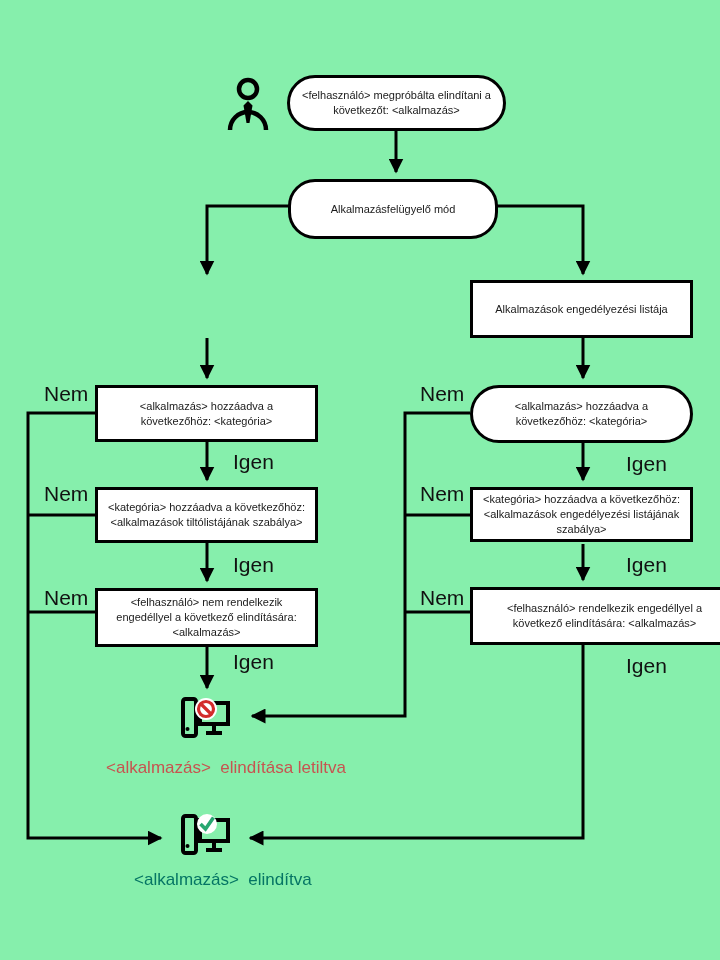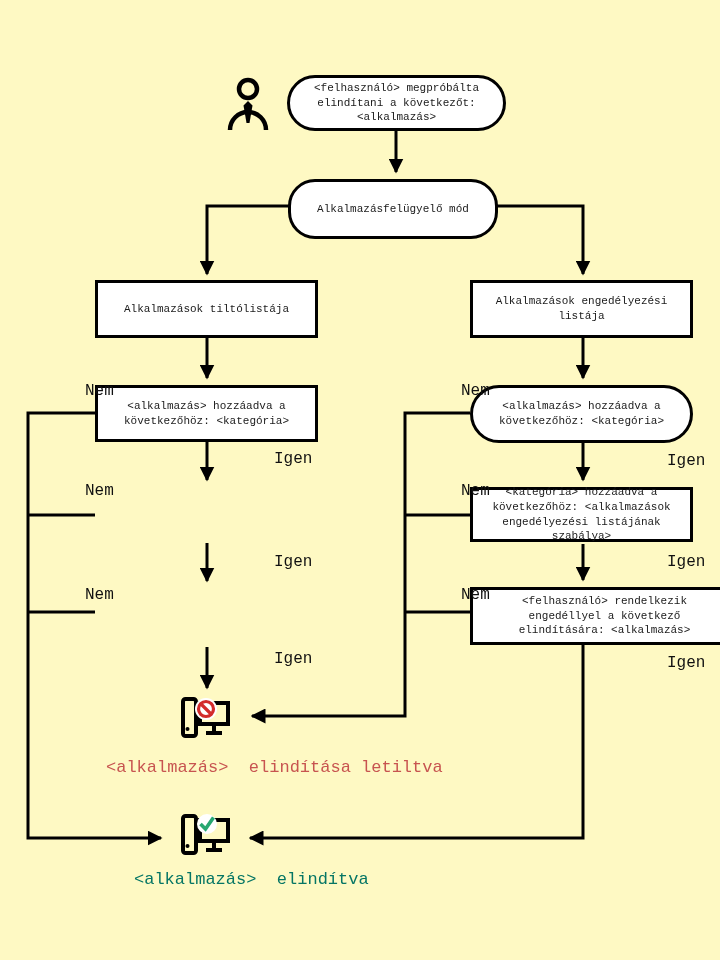--- a/index.html
+++ b/index.html
@@ -1,23 +1,23 @@
 <!DOCTYPE html>
 <html><head>
 <meta charset="utf-8">
 <style>
   html,body{margin:0;padding:0;background:#fff;}
-  #canvas{position:relative;width:720px;height:960px;background:#fef9c3;overflow:hidden;
-          font-family:Liberation Mono, monospace;color:#1a1a1a;}
+  #canvas{position:relative;width:720px;height:960px;background:#86efac;overflow:hidden;
+          font-family:Liberation Sans, sans-serif;color:#1a1a1a;}
   .lines{position:absolute;left:0;top:0;width:720px;height:960px;}
   .node{position:absolute;box-sizing:border-box;border:3px solid #000;background:#fff;
         display:flex;align-items:center;justify-content:center;text-align:center;
         font-size:11px;line-height:1.35;padding:2px 10px;}
   .stadium{border-radius:29px;}
-  .edge-label{position:absolute;font-size:16px;color:#111;margin-left:41px;}
+  .edge-label{position:absolute;font-size:21px;color:#111;}
   .caption{position:absolute;font-size:17px;white-space:pre-wrap;}
   .caption.blocked{color:#c75450;}
   .caption.started{color:#057564;}
   .iconbox{position:absolute;}
 </style>
 </head>
 <body>
 
 <div id="canvas">
 
@@ -57,33 +57,36 @@
   </div>
 
   <div class="node stadium" style="left:287px;top:75px;width:219px;height:56px;">
     <span>&lt;felhasználó&gt; megpróbálta elindítani a következőt: &lt;alkalmazás&gt;</span>
   </div>
 
   <div class="node stadium" style="left:288px;top:179px;width:210px;height:60px;border-radius:27px;">
     <span>Alkalmazásfelügyelő mód</span>
   </div>
 
-  <div class="node" style="left:95px;top:280px;width:223px;height:58px;">
-    <span>Alkalmazások tiltólistája</span>
-  </div>
 
   <div class="node" style="left:470px;top:280px;width:223px;height:58px;">
     <span>Alkalmazások engedélyezési listája</span>
   </div>
 
   <div class="node" style="left:95px;top:385px;width:223px;height:57px;">
     <span>&lt;alkalmazás&gt; hozzáadva a következőhöz: &lt;kategória&gt;</span>
   </div>
 
+  <div class="node" style="left:95px;top:487px;width:223px;height:56px;">
+    <span>&lt;kategória&gt; hozzáadva a következőhöz: &lt;alkalmazások tiltólistájának szabálya&gt;</span>
+  </div>
 
+  <div class="node" style="left:95px;top:588px;width:223px;height:59px;">
+    <span>&lt;felhasználó&gt; nem rendelkezik engedéllyel a következő elindítására: &lt;alkalmazás&gt;</span>
+  </div>
 
   <div class="node stadium" style="left:470px;top:385px;width:223px;height:58px;">
     <span>&lt;alkalmazás&gt; hozzáadva a következőhöz: &lt;kategória&gt;</span>
   </div>
 
   <div class="node" style="left:470px;top:487px;width:223px;height:55px;">
     <span>&lt;kategória&gt; hozzáadva a következőhöz: &lt;alkalmazások engedélyezési listájának szabálya&gt;</span>
   </div>
 
   <div class="node" style="left:470px;top:587px;width:269px;height:58px;">

